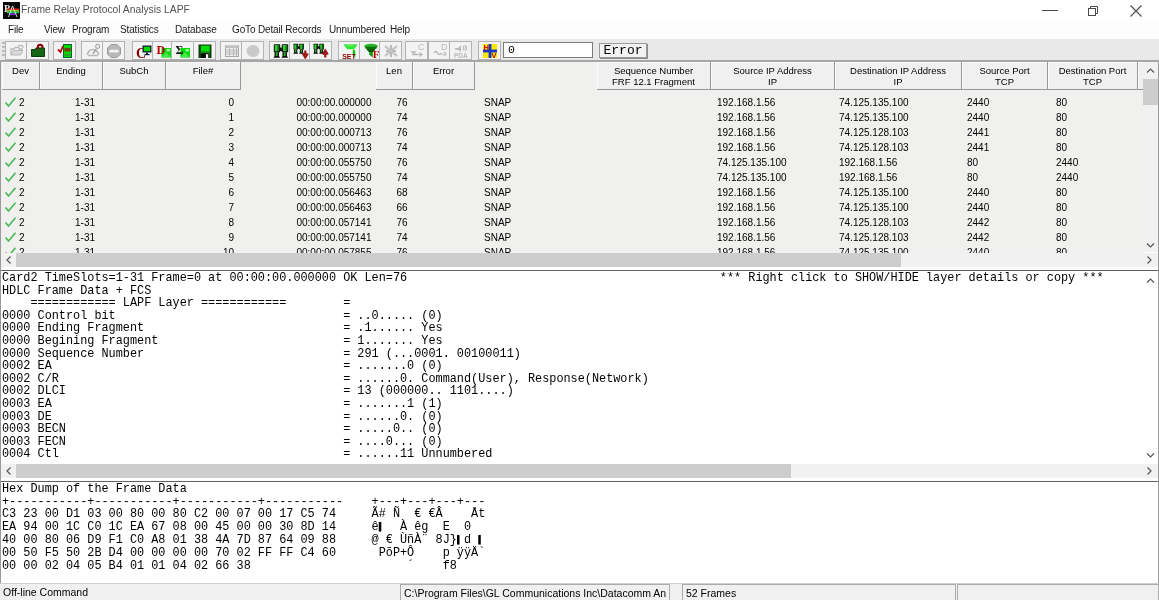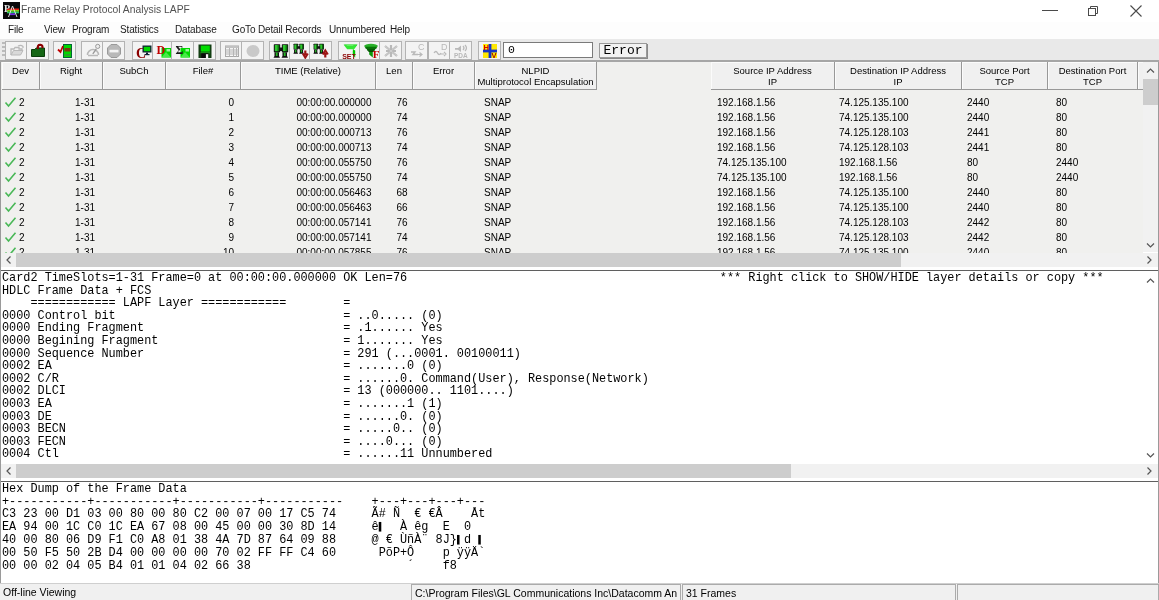--- a/index.html
+++ b/index.html
@@ -254,27 +254,26 @@
           <text x="1.4" y="7" font-family="Liberation Sans" font-size="7.5" font-weight="bold" fill="#d00">H</text>
           <text x="9.4" y="15.2" font-family="Liberation Sans" font-size="7.5" font-weight="bold" fill="#900">V</text>
         </svg>
       </div>
 
   <div id="tin">0</div>
   <div id="goto">Error</div>
  </div>
  <div id="tablearea">
 <div class="hc" style="left:1px;width:38px">Dev</div>
-<div class="hc" style="left:39px;width:63px">Right</div>
+<div class="hc" style="left:39px;width:63px">Ending</div>
 <div class="hc" style="left:102px;width:63px">SubCh</div>
 <div class="hc" style="left:165px;width:75px">File#</div>
-<div class="hc" style="left:240px;width:135px">TIME (Relative)</div>
 <div class="hc" style="left:375px;width:37px">Len</div>
 <div class="hc" style="left:412px;width:62px">Error</div>
-<div class="hc" style="left:474px;width:122px">NLPID<br>Multiprotocol Encapsulation</div>
+<div class="hc" style="left:596px;width:114px">Sequence Number<br>FRF 12.1 Fragment</div>
 <div class="hc" style="left:710px;width:124px">Source IP Address<br>IP</div>
 <div class="hc" style="left:834px;width:127px">Destination IP Address<br>IP</div>
 <div class="hc" style="left:961px;width:86px">Source Port<br>TCP</div>
 <div class="hc" style="left:1047px;width:90px">Destination Port<br>TCP</div>
 <div class="hc" style="left:1137px;width:6px"></div>
 
 <div class="row" style="top:33px">
 <svg class="chk" width="13" height="11" viewBox="0 0 13 11">
           <polyline points="1.5,5.5 4.5,9 11.5,0.8" fill="none" stroke="#49b857" stroke-width="1.6"></polyline>
         </svg>
@@ -498,18 +497,18 @@
 +-----------+-----------+-----------+-----------    +---+---+---+---
 C3 23 00 D1 03 00 80 00 80 C2 00 07 00 17 C5 74     Ã# Ñ  € €Â    Åt
 EA 94 00 1C C0 1C EA 67 08 00 45 00 00 30 8D 14     ê<span class="blk">▌</span>  À êg  E  0
 40 00 80 06 D9 F1 C0 A8 01 38 4A 7D 87 64 09 88     @ € ÙñÀ¨ 8J}<span class="blk">▌</span>d <span class="blk">▌</span>
 00 50 F5 50 2B D4 00 00 00 00 70 02 FF FF C4 60      PõP+Ô    p ÿÿÄ`
 00 00 02 04 05 B4 01 01 04 02 66 38                      ´    f8</pre>
  </div>
  <div class="edge" style="left:0;top:62px;height:521px"></div>
  <div class="edge" style="left:1158px;top:62px;height:521px"></div>
  <div id="statusbar">
-  <span style="position:absolute;left:3px;top:2px">Off-line Viewing</span>
-  <div class="sbox" style="left:411px;width:270px">C:\Program Files\GL Communications Inc\Datacomm An</div>
-  <div class="sbox" style="left:682px;width:274px">31 Frames</div>
+  <span style="position:absolute;left:3px;top:2px">Off-line Command</span>
+  <div class="sbox" style="left:400px;width:270px">C:\Program Files\GL Communications Inc\Datacomm An</div>
+  <div class="sbox" style="left:682px;width:274px">52 Frames</div>
   <div class="sbox" style="left:957px;width:202px"></div>
  </div>
 </div>
 
 </body></html>

